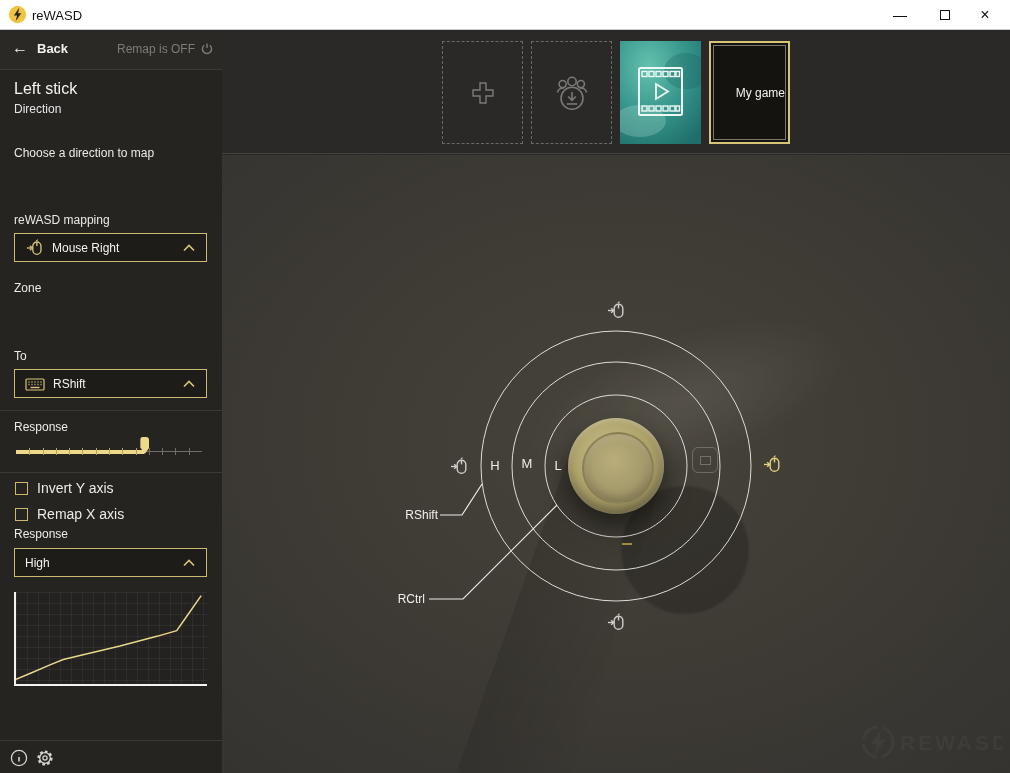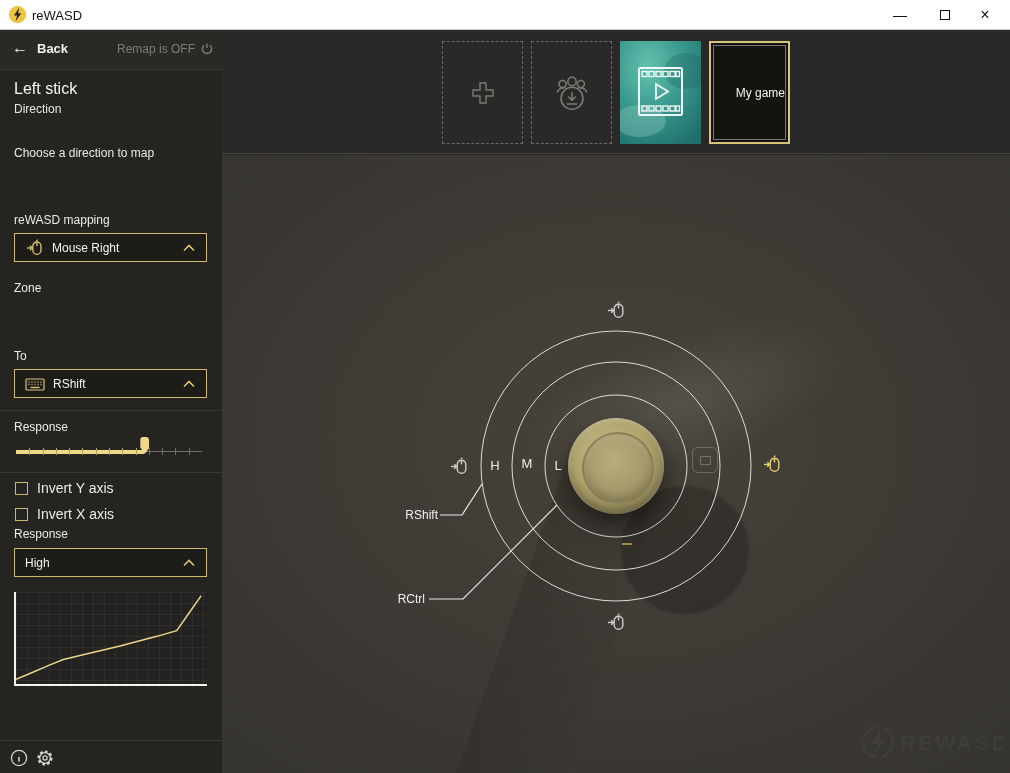--- a/index.html
+++ b/index.html
@@ -207,21 +207,21 @@
         <div class="dz-tick" style="left: 92.8571%;"></div>
       </div>
     <div class="divider" style="top:442px"></div>
 
     <div class="cb-row" style="top:450px">
       <span class="cb-box"></span>
       <span class="cb-label">Invert Y axis</span>
     </div>
     <div class="cb-row" style="top:476px">
       <span class="cb-box"></span>
-      <span class="cb-label">Invert X axis</span>
+      <span class="cb-label">Remap X axis</span>
     </div>
 
     <div class="f-label" style="top:497px">Response</div>
     <div class="dd" style="top:518px">
       <span class="val">High</span>
       <svg class="chev" width="14" height="8" style="color:#d9c477">
           <use href="#icon-chevron-up"></use>
         </svg>
     </div>
 

